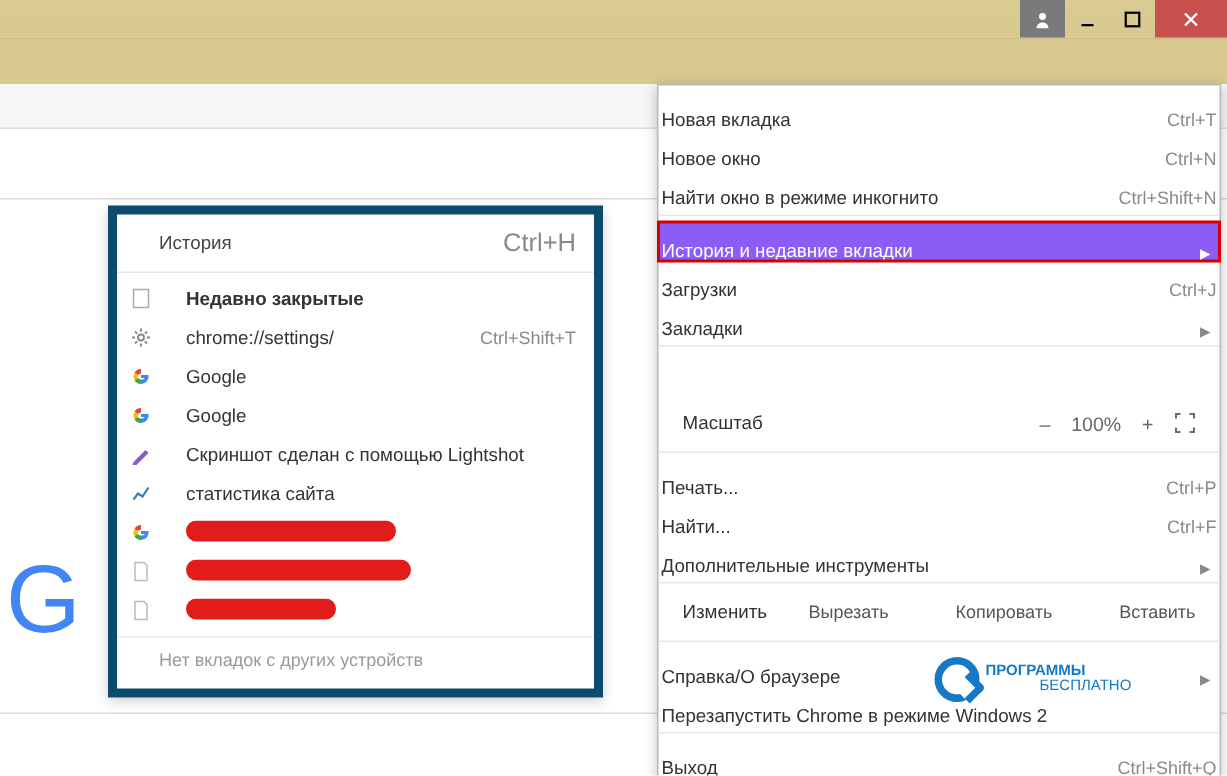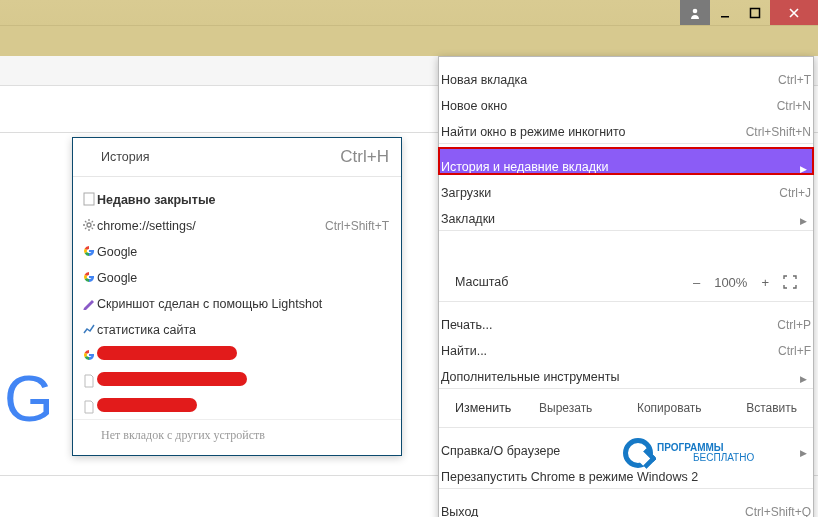--- a/index.html
+++ b/index.html
@@ -45,32 +45,32 @@
   .editrow { display:flex; align-items:center; height:30px; padding:0 16px; }
   .editrow .lab { width:84px; }
   .editbtns { flex:1; display:flex; justify-content:space-between; color:#555; font-size:12px; }
 
   .promo { position:absolute; left:184px; top:6px; display:flex; align-items:center; gap:4px; pointer-events:none; }
   .promo-ring { width:30px; height:30px; border:5px solid #1679c6; border-radius:50%; position:relative; }
   .promo-ring::after { content:""; position:absolute; right:-6px; top:8px; width:10px; height:10px; border:5px solid #1679c6; border-left:0; border-bottom:0; transform:rotate(45deg); background:#fff; border-radius:0 3px 0 0; }
   .promo-txt { font-size:10px; font-weight:bold; line-height:1; color:#1679c6; }
   .promo-txt .l2 { color:#1679c6; font-weight:normal;margin-left:36px; }
 
-  .submenu { position:absolute; top:137px; left:72px; width:330px; background:#fff; border:1px solid #0c4a6e; box-shadow:0 2px 8px rgba(0,0,0,.2); font-size:12.5px; padding:4px 0; }
-  .si { display:flex; align-items:flex-end; height:26px; padding:0 12px 0 8px; gap:0; color:#333; }
+  .submenu { position:absolute; top:137px; left:72px; width:330px; background:#fff; border:6px solid #0c4a6e; box-shadow:0 2px 8px rgba(0,0,0,.2); font-size:12.5px; padding:4px 0; }
+  .si { display:flex; align-items:center; height:26px; padding:0 12px 0 8px; gap:22px; color:#333; }
   .si .ic { width:16px; height:16px; display:flex; align-items:center; justify-content:center; flex-shrink:0; }
   .si .ic svg { width:14px; height:14px; }
   .si .lab { flex:1; white-space:nowrap; overflow:hidden; text-overflow:ellipsis; }
   .si .sc { color:#8a8a8a; font-size:12px; }
   .si.bold .lab { font-weight:bold; }
   .sih { display:flex; height:30px; align-items:center; padding:0 12px 0 28px; color:#444; }
   .sih .lab { flex:1; }
   .sih .sc { color:#8a8a8a; font-size:17px; }
   .redbar { height:14px; background:#e21b1b; border-radius:7px; }
-  .sfoot { padding:8px 12px 8px 28px; color:#9a9a9a; font-size:12px; border-top:1px solid #eee; margin-top:4px;font-family:Liberation Serif, serif; }.gicon path.r{fill:#ea4335}.gicon path.y{fill:#fbbc05}.gicon path.g{fill:#34a853}
+  .sfoot { padding:8px 12px 8px 28px; color:#9a9a9a; font-size:12px; border-top:1px solid #eee; margin-top:4px; }.gicon path.r{fill:#ea4335}.gicon path.y{fill:#fbbc05}.gicon path.g{fill:#34a853}
 </style>
 </head>
 <body>
 
 <div class="titlebar">
   <div class="winbtn user">
       <svg viewBox="0 0 12 12">
         <circle cx="6" cy="4" r="2.3" fill="#fff"></circle>
         <path d="M2 12c0-2.5 1.8-4 4-4s4 1.5 4 4z" fill="#fff"></path>
       </svg>

